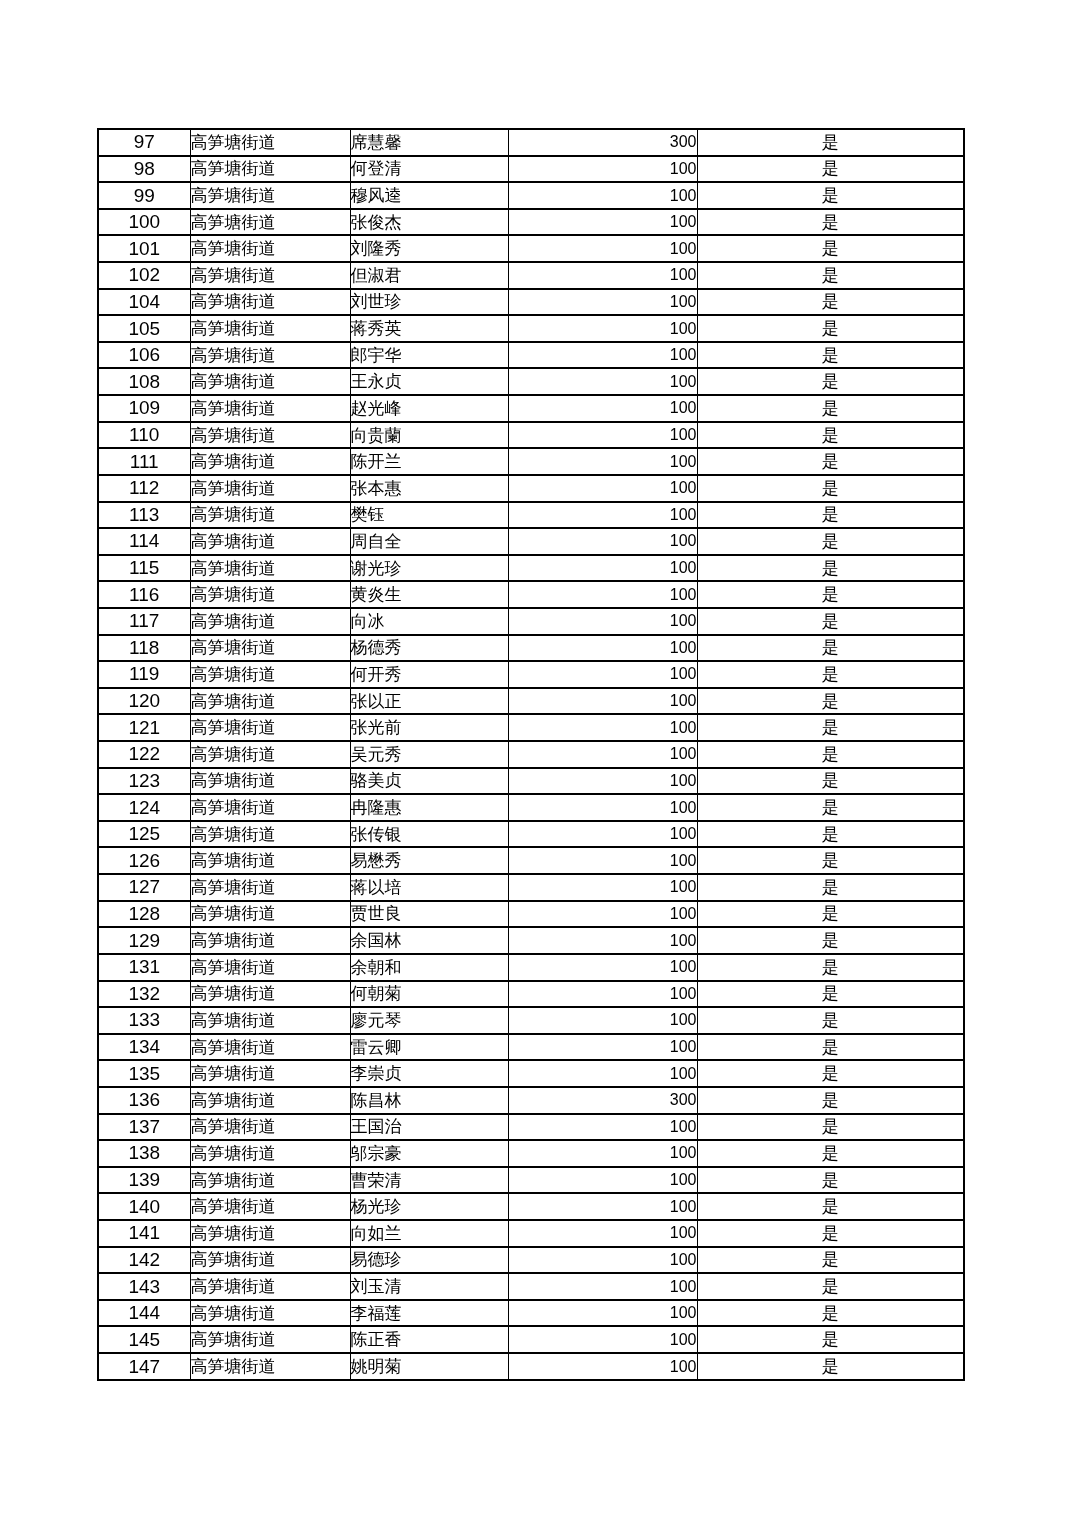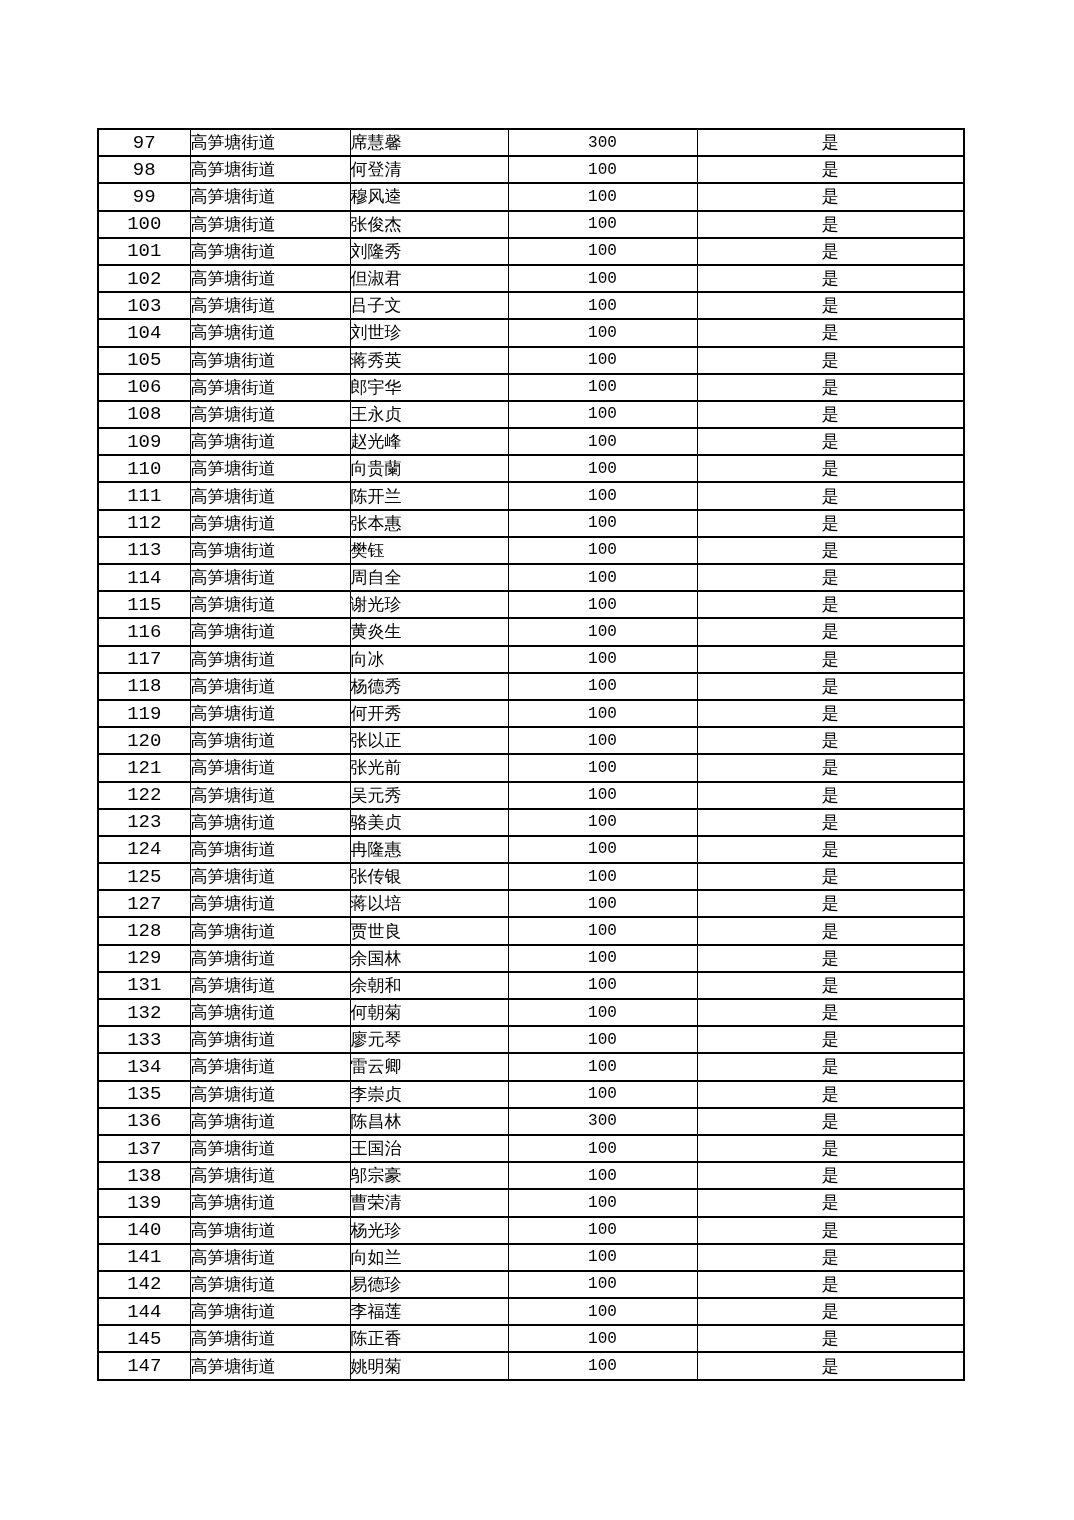--- a/index.html
+++ b/index.html
@@ -44,33 +44,33 @@
     color: #000000;
   }
   col.c-no     { width: 92px; }
   col.c-street { width: 160px; }
   col.c-name   { width: 158px; }
   col.c-amt    { width: 189px; }
   col.c-yes    { width: 267px; }
 
   td.cell-no {
     text-align: center;
-    font-family: Liberation Mono, monospace;
+    font-family: Liberation Sans, sans-serif;
     font-size: 19px;
   }
   td.cell-street, td.cell-name {
     text-align: left;
     padding-left: 4px;
     font-family: "Liberation Serif", "DejaVu Serif", serif;
     font-size: 17px;
   }
   td.cell-amt {
-    text-align: center;
+    text-align: right;
     padding-left: 3px;
-    font-family: Liberation Mono, monospace;
+    font-family: Liberation Sans, sans-serif;
     font-size: 16px;
   }
   td.cell-yes {
     text-align: center;
     font-family: "Liberation Serif", "DejaVu Serif", serif;
     font-size: 17px;
   }
 </style>
 </head>
 <body>
@@ -122,27 +122,20 @@
     <td class="cell-yes">是</td>
   </tr>
           <tr>
     <td class="cell-no">102</td>
     <td class="cell-street">高笋塘街道</td>
     <td class="cell-name">但淑君</td>
     <td class="cell-amt">100</td>
     <td class="cell-yes">是</td>
   </tr>
           <tr>
-    <td class="cell-no">103</td>
-    <td class="cell-street">高笋塘街道</td>
-    <td class="cell-name">吕子文</td>
-    <td class="cell-amt">100</td>
-    <td class="cell-yes">是</td>
-  </tr>
-          <tr>
     <td class="cell-no">104</td>
     <td class="cell-street">高笋塘街道</td>
     <td class="cell-name">刘世珍</td>
     <td class="cell-amt">100</td>
     <td class="cell-yes">是</td>
   </tr>
           <tr>
     <td class="cell-no">105</td>
     <td class="cell-street">高笋塘街道</td>
     <td class="cell-name">蒋秀英</td>
@@ -272,20 +265,27 @@
     <td class="cell-no">124</td>
     <td class="cell-street">高笋塘街道</td>
     <td class="cell-name">冉隆惠</td>
     <td class="cell-amt">100</td>
     <td class="cell-yes">是</td>
   </tr>
           <tr>
     <td class="cell-no">125</td>
     <td class="cell-street">高笋塘街道</td>
     <td class="cell-name">张传银</td>
+    <td class="cell-amt">100</td>
+    <td class="cell-yes">是</td>
+  </tr>
+          <tr>
+    <td class="cell-no">126</td>
+    <td class="cell-street">高笋塘街道</td>
+    <td class="cell-name">易懋秀</td>
     <td class="cell-amt">100</td>
     <td class="cell-yes">是</td>
   </tr>
           <tr>
     <td class="cell-no">127</td>
     <td class="cell-street">高笋塘街道</td>
     <td class="cell-name">蒋以培</td>
     <td class="cell-amt">100</td>
     <td class="cell-yes">是</td>
   </tr>
@@ -377,20 +377,27 @@
     <td class="cell-no">141</td>
     <td class="cell-street">高笋塘街道</td>
     <td class="cell-name">向如兰</td>
     <td class="cell-amt">100</td>
     <td class="cell-yes">是</td>
   </tr>
           <tr>
     <td class="cell-no">142</td>
     <td class="cell-street">高笋塘街道</td>
     <td class="cell-name">易德珍</td>
+    <td class="cell-amt">100</td>
+    <td class="cell-yes">是</td>
+  </tr>
+          <tr>
+    <td class="cell-no">143</td>
+    <td class="cell-street">高笋塘街道</td>
+    <td class="cell-name">刘玉清</td>
     <td class="cell-amt">100</td>
     <td class="cell-yes">是</td>
   </tr>
           <tr>
     <td class="cell-no">144</td>
     <td class="cell-street">高笋塘街道</td>
     <td class="cell-name">李福莲</td>
     <td class="cell-amt">100</td>
     <td class="cell-yes">是</td>
   </tr>

